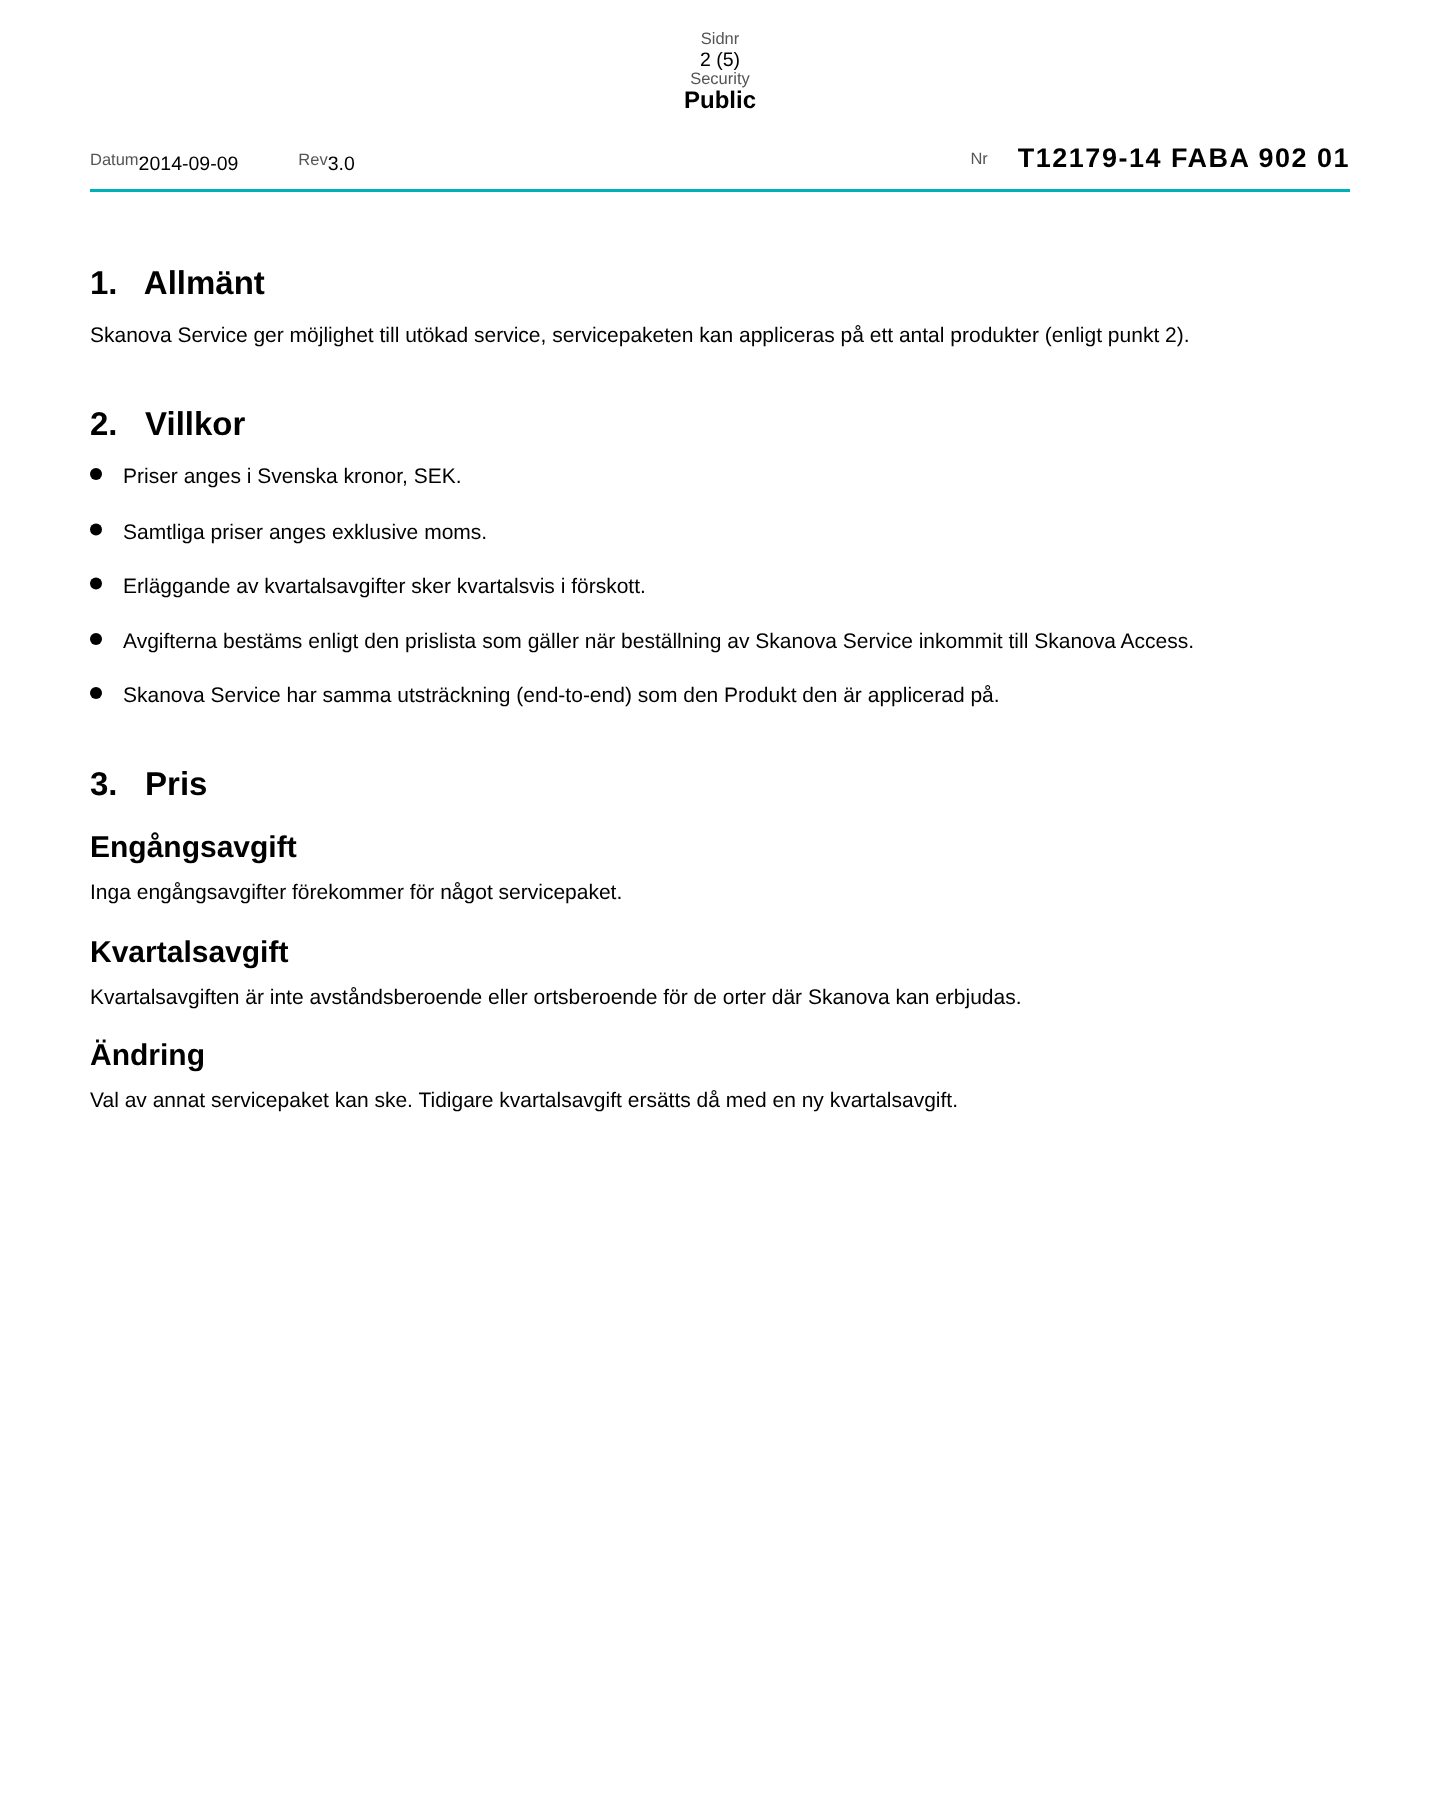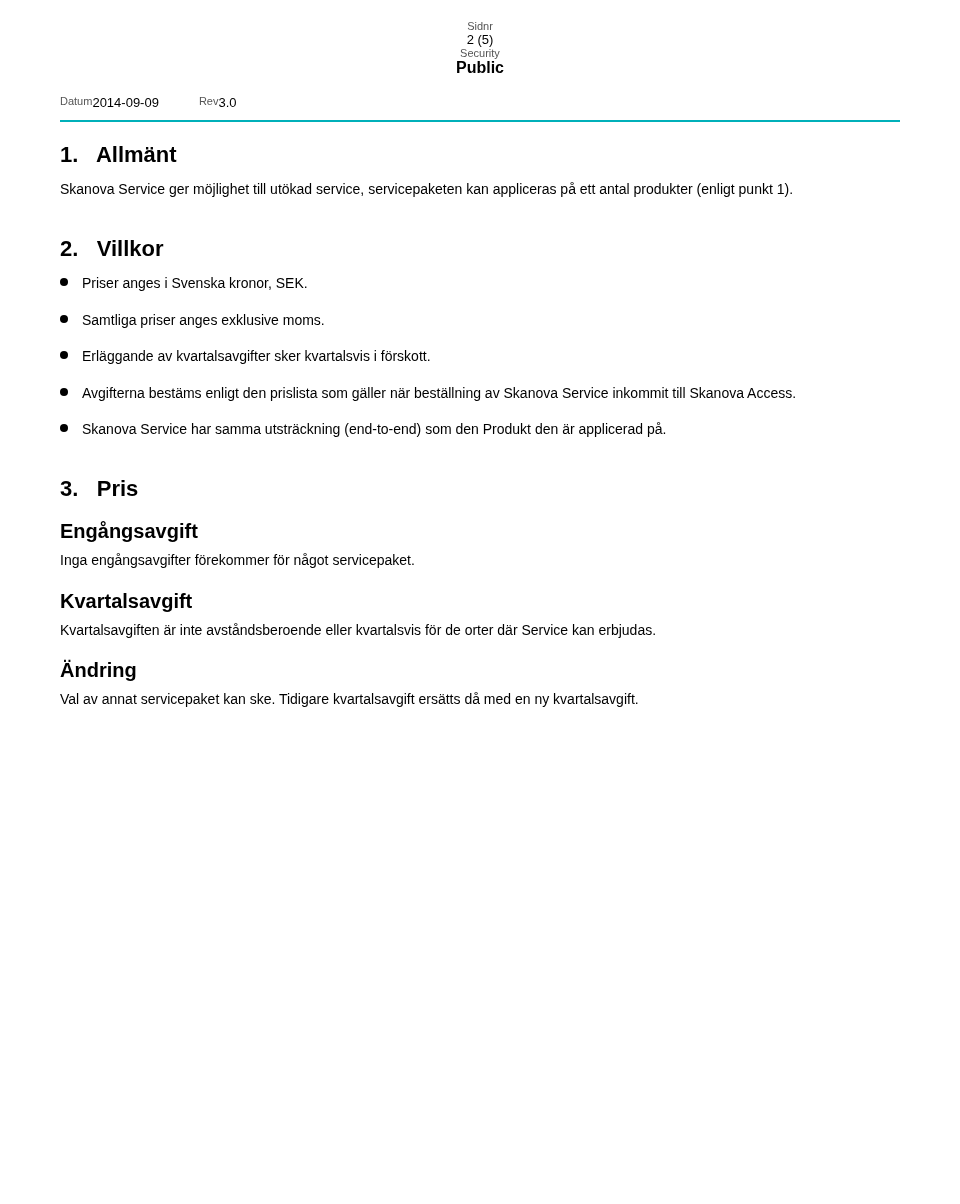--- a/index.html
+++ b/index.html
@@ -111,21 +111,21 @@
 
     
     .divider {
       height: 2px;
       background-color: #00b0b9;
       margin: 0 60px;
     }
 
     
     .content {
-      padding: 20px 60px 40px 60px;
+      padding: 48px 60px 40px 60px;
     }
 
     
     .section {
       margin-bottom: 36px;
     }
 
     .section-heading {
       font-size: 22px;
       font-weight: bold;
@@ -198,33 +198,37 @@
     <div class="meta-left">
       <div class="meta-field">
         <span class="meta-field-label">Datum</span>
         <span class="meta-field-value">2014-09-09</span>
       </div>
       <div class="meta-field">
         <span class="meta-field-label">Rev</span>
         <span class="meta-field-value">3.0</span>
       </div>
     </div>
+    <div class="meta-right">
+      <span class="nr-label">Nr</span>
+      <span class="nr-value">T12179-14  FABA 902 01</span>
+    </div>
   </div>
 
   <div class="divider"></div>
 
   <div class="content">
 
     <div class="section">
       <div class="section-heading">
         <span>1.</span>
         &nbsp;
         <span>Allmänt</span>
       </div>
-      <p class="section-text">Skanova Service ger möjlighet till utökad service, servicepaketen kan appliceras på ett antal produkter (enligt punkt 1).</p>
+      <p class="section-text">Skanova Service ger möjlighet till utökad service, servicepaketen kan appliceras på ett antal produkter (enligt punkt 2).</p>
     </div>
 
     <div class="section">
       <div class="section-heading">
         <span>2.</span>
         &nbsp;
         <span>Villkor</span>
       </div>
       <ul class="bullet-list">
         <li>
@@ -254,20 +258,20 @@
       <div class="section-heading">
         <span>3.</span>
         &nbsp;
         <span>Pris</span>
       </div>
 
       <div class="section-subheading">Engångsavgift</div>
       <p class="section-text">Inga engångsavgifter förekommer för något servicepaket.</p>
 
       <div class="section-subheading">Kvartalsavgift</div>
-      <p class="section-text">Kvartalsavgiften är inte avståndsberoende eller kvartalsvis för de orter där Service kan erbjudas.</p>
+      <p class="section-text">Kvartalsavgiften är inte avståndsberoende eller ortsberoende för de orter där Skanova kan erbjudas.</p>
 
       <div class="section-subheading">Ändring</div>
       <p class="section-text">Val av annat servicepaket kan ske. Tidigare kvartalsavgift ersätts då med en ny kvartalsavgift.</p>
     </div>
 
   </div>
 </div>
 
 </body></html>

